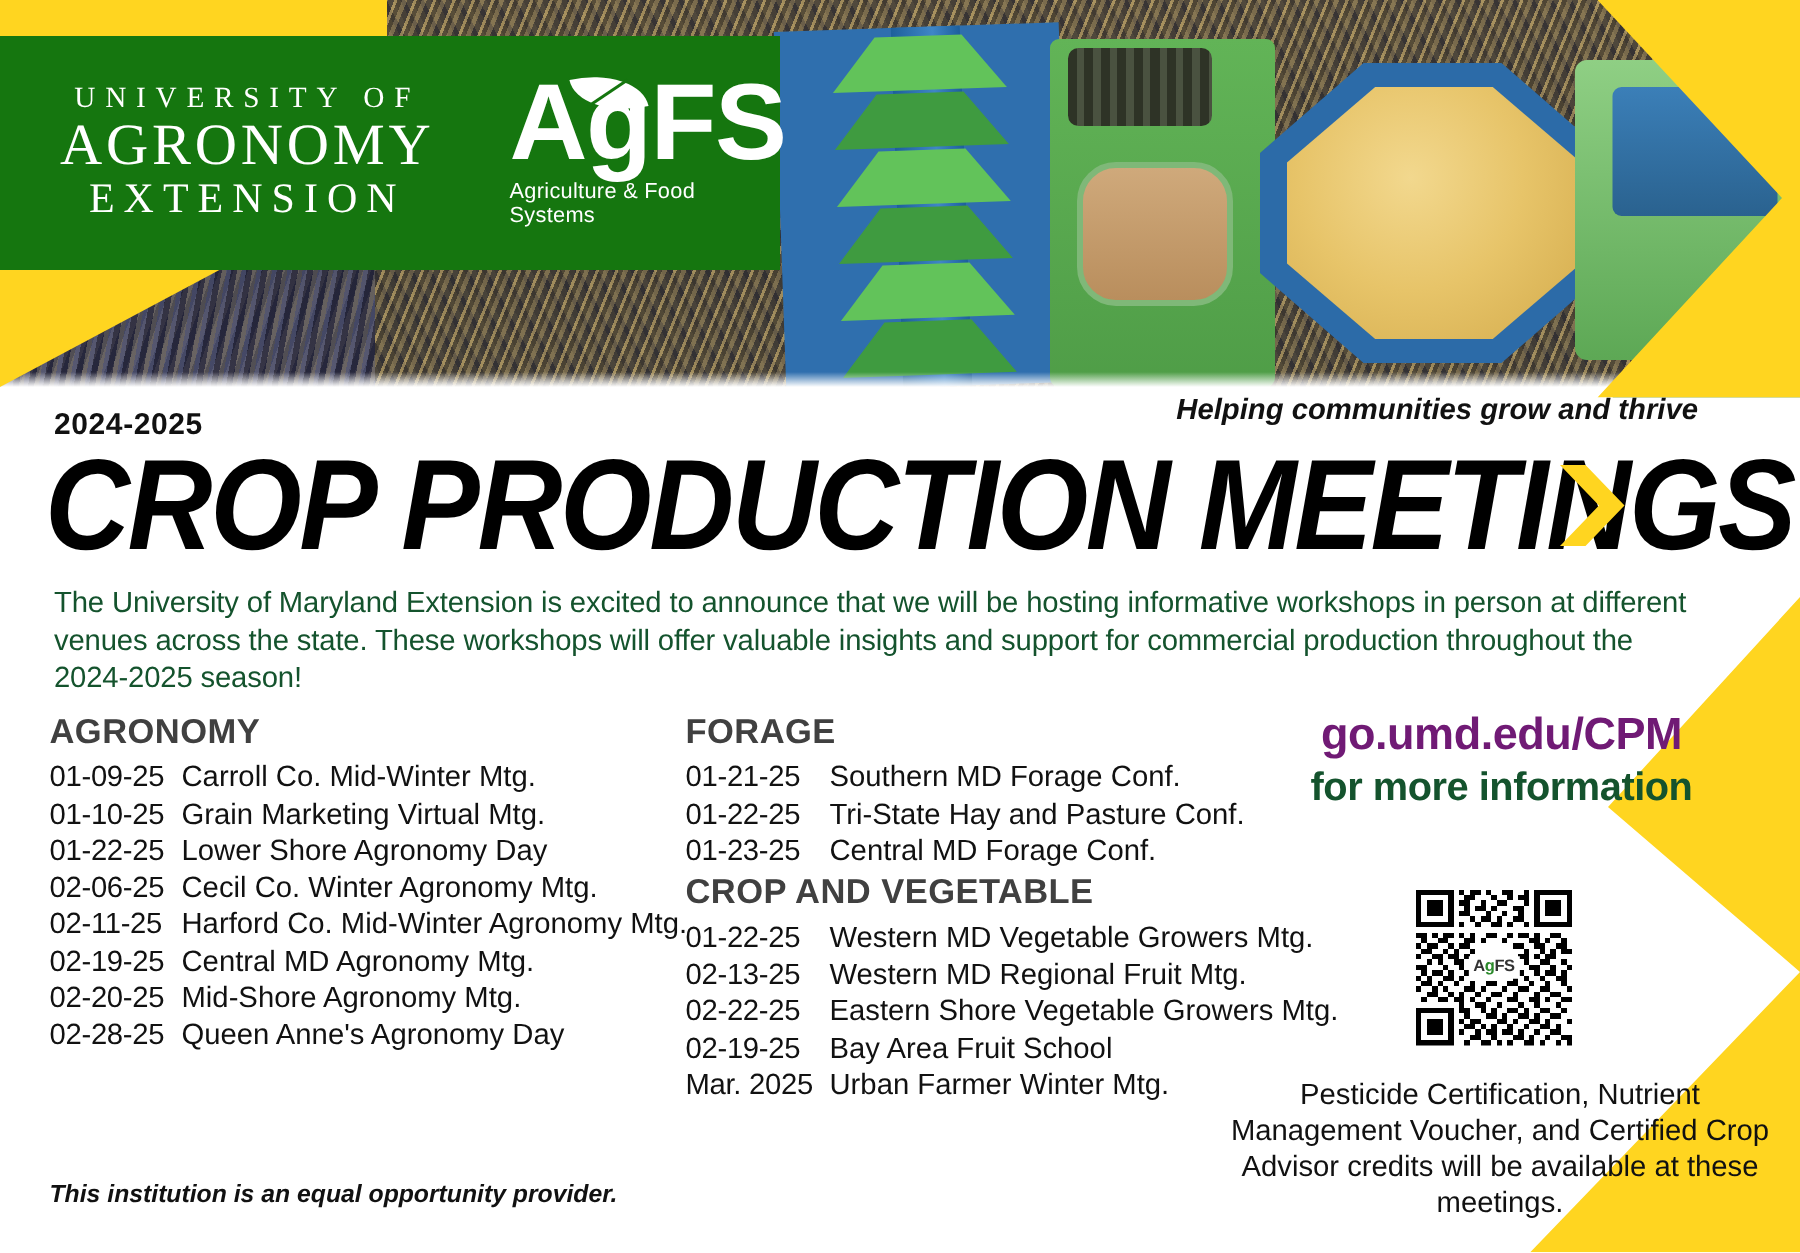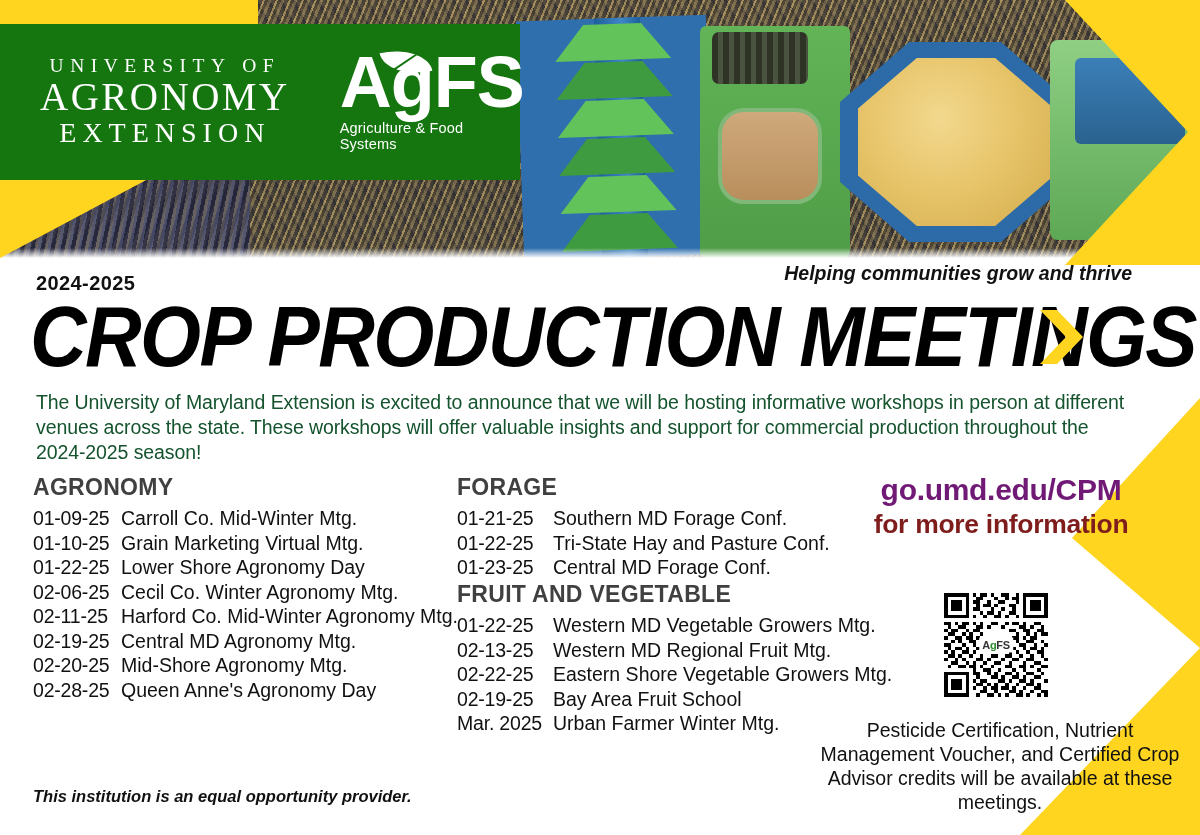--- a/index.html
+++ b/index.html
@@ -182,21 +182,21 @@
   .row .d{min-width:88px;letter-spacing:-.2px;}
   .col-forage .row .d,.col-fv .row .d{min-width:96px;}
   .row .n{white-space:nowrap;}
 
   
   .promo{
     position:absolute;left:826px;top:472px;width:350px;z-index:5;text-align:center;
   }
   .promo .l1{font-size:26.5px;font-weight:700;color:#111;line-height:32px;letter-spacing:-.3px;}
   .promo .l2{font-size:30px;font-weight:700;color:#701a75;line-height:36px;letter-spacing:-.3px;}
-  .promo .l3{font-size:26.5px;font-weight:700;color:#7f1d1d;line-height:32px;letter-spacing:-.3px;}
+  .promo .l3{font-size:26.5px;font-weight:700;color:#14532d;line-height:32px;letter-spacing:-.3px;}
 
   .qr-wrap{
     position:absolute;left:932px;top:589px;width:120px;height:104px;z-index:6;
     background:#fff;padding:4px;
   }
   .qr{width:120px;height:104px;display:block;}
   .qr-logo{
     position:absolute;left:50%;top:50%;transform:translate(-50%,-50%);
     background:#fff;padding:2px 3px;font-size:11px;font-weight:700;color:#333;
     line-height:1;letter-spacing:-.3px;
@@ -339,21 +339,21 @@
       <span class="d">01-22-25</span>
       <span class="n">Tri-State Hay and Pasture Conf.</span>
     </div>
     <div class="row">
       <span class="d">01-23-25</span>
       <span class="n">Central MD Forage Conf.</span>
     </div>
   </div>
 
   <div class="col col-fv">
-    <div class="sec-head">FRUIT AND VEGETABLE</div>
+    <div class="sec-head">CROP AND VEGETABLE</div>
     <div class="row">
       <span class="d">01-22-25</span>
       <span class="n">Western MD Vegetable Growers Mtg.</span>
     </div>
     <div class="row">
       <span class="d">02-13-25</span>
       <span class="n">Western MD Regional Fruit Mtg.</span>
     </div>
     <div class="row">
       <span class="d">02-22-25</span>

